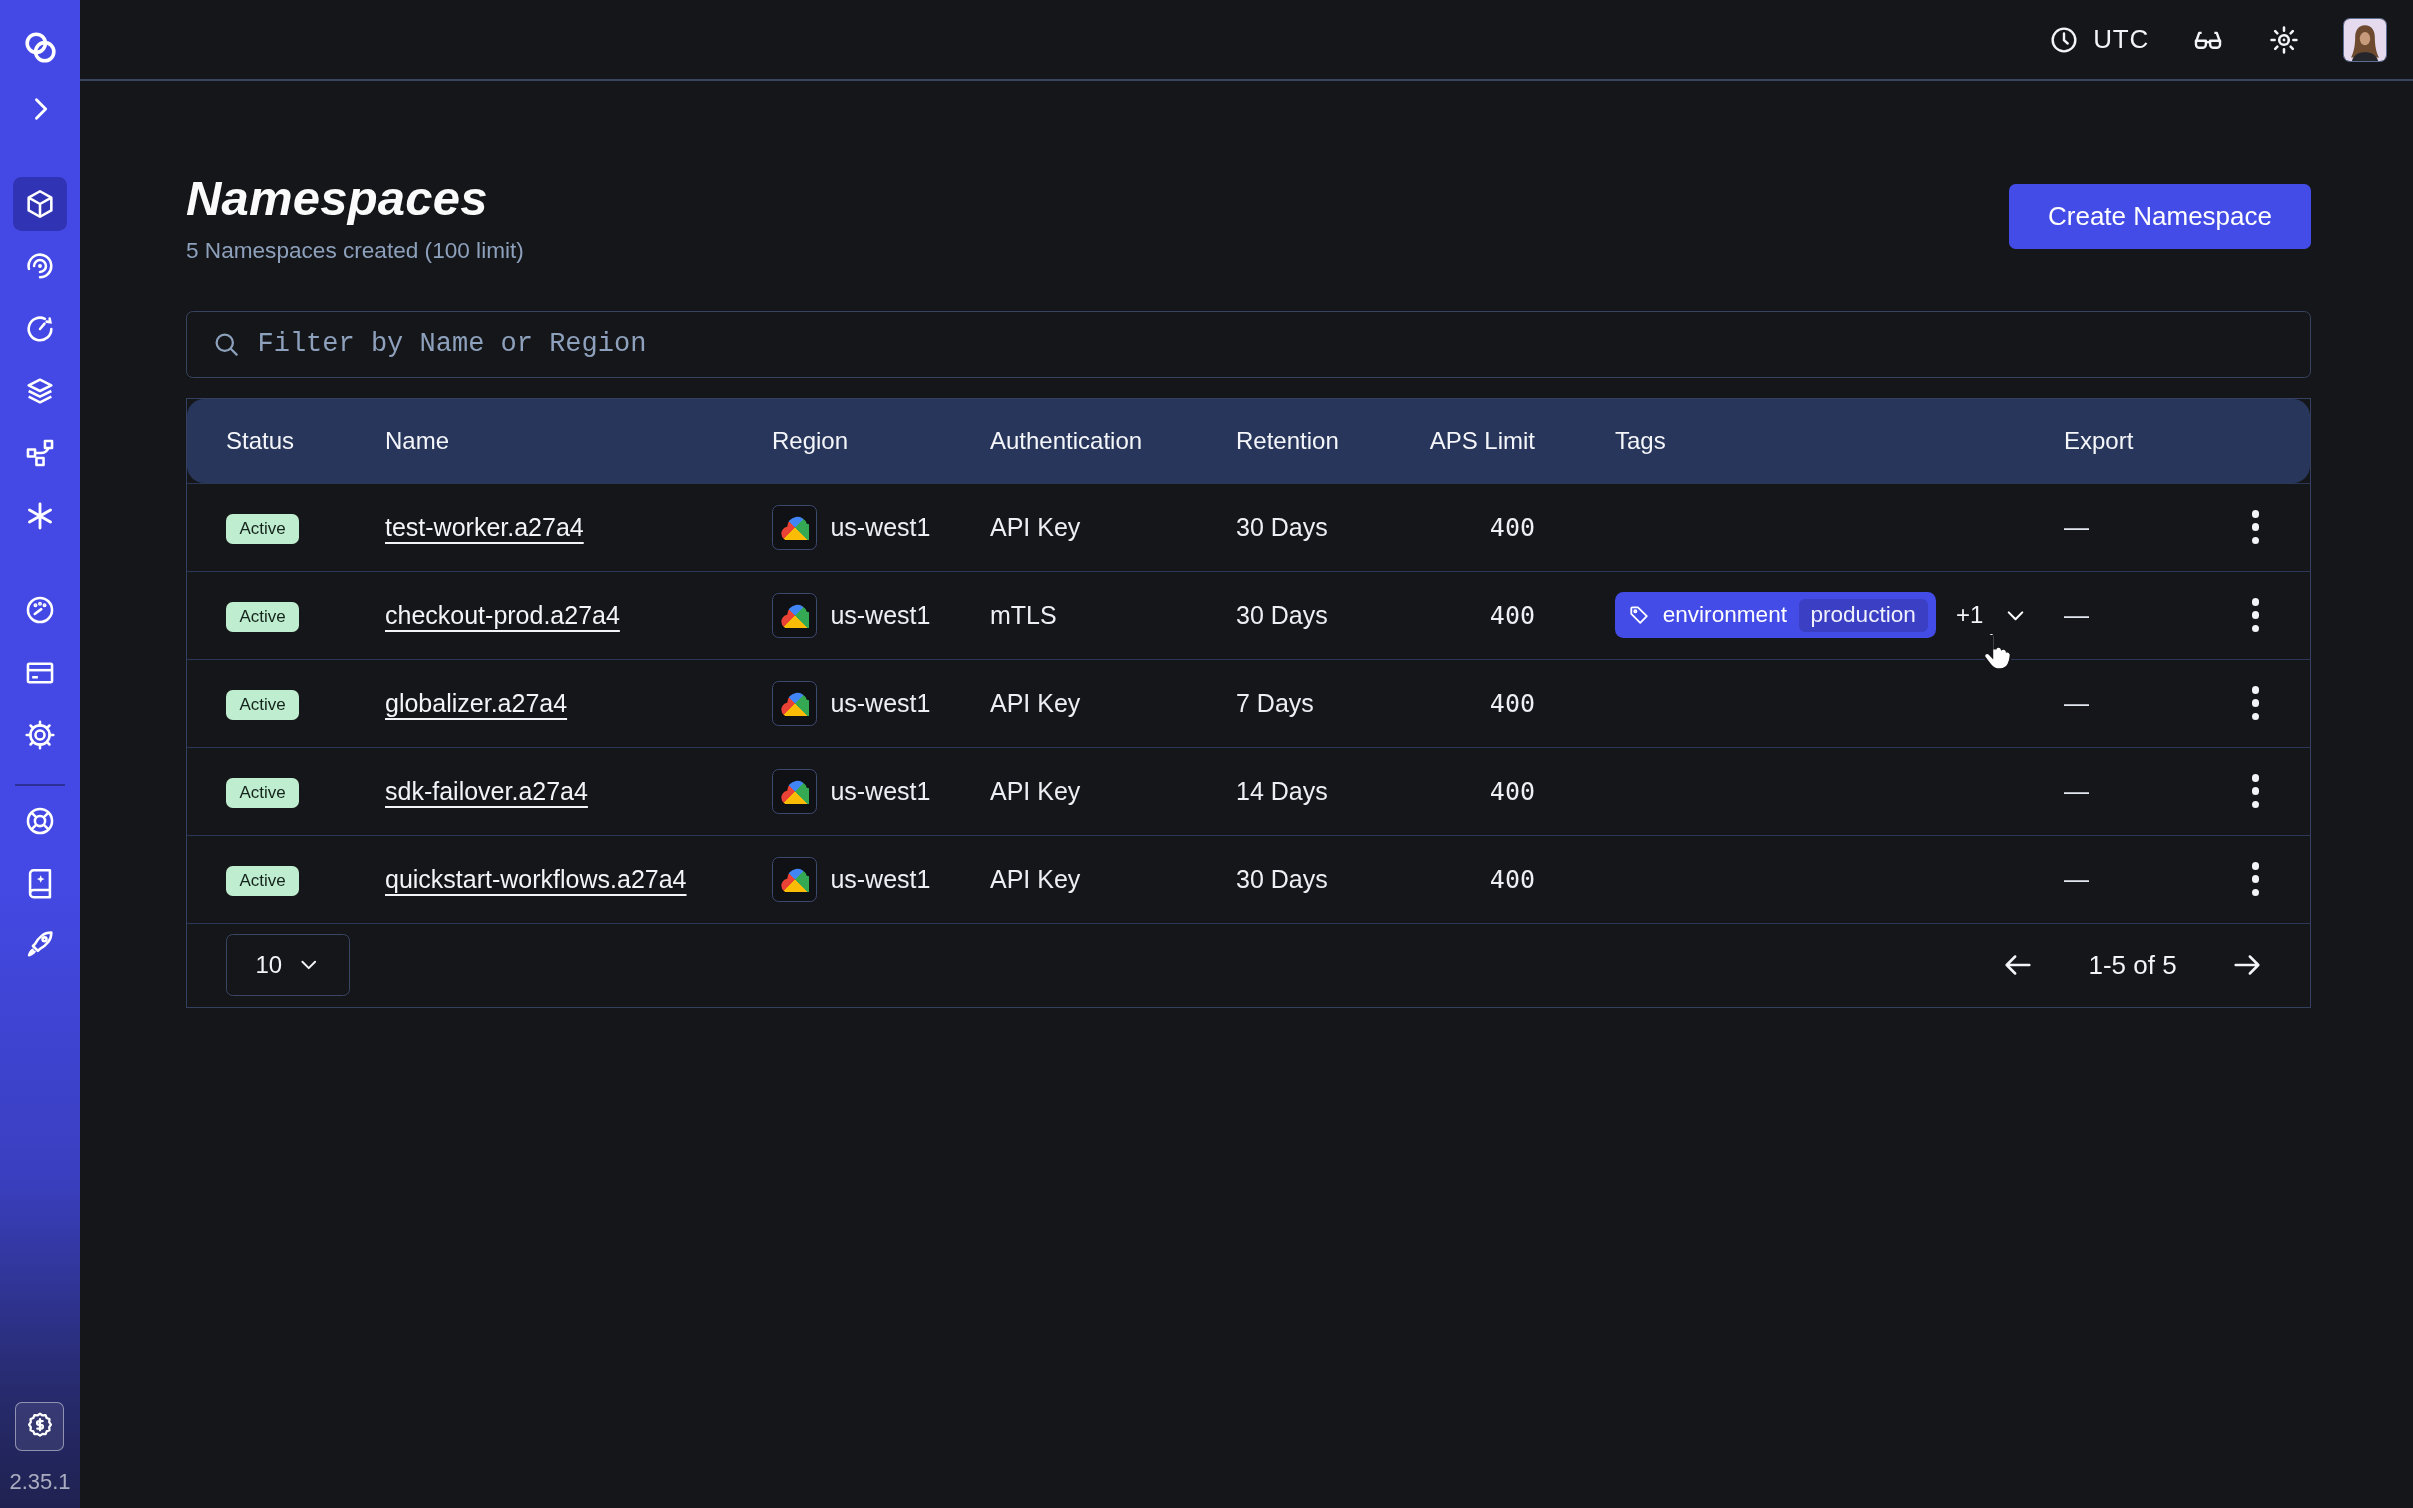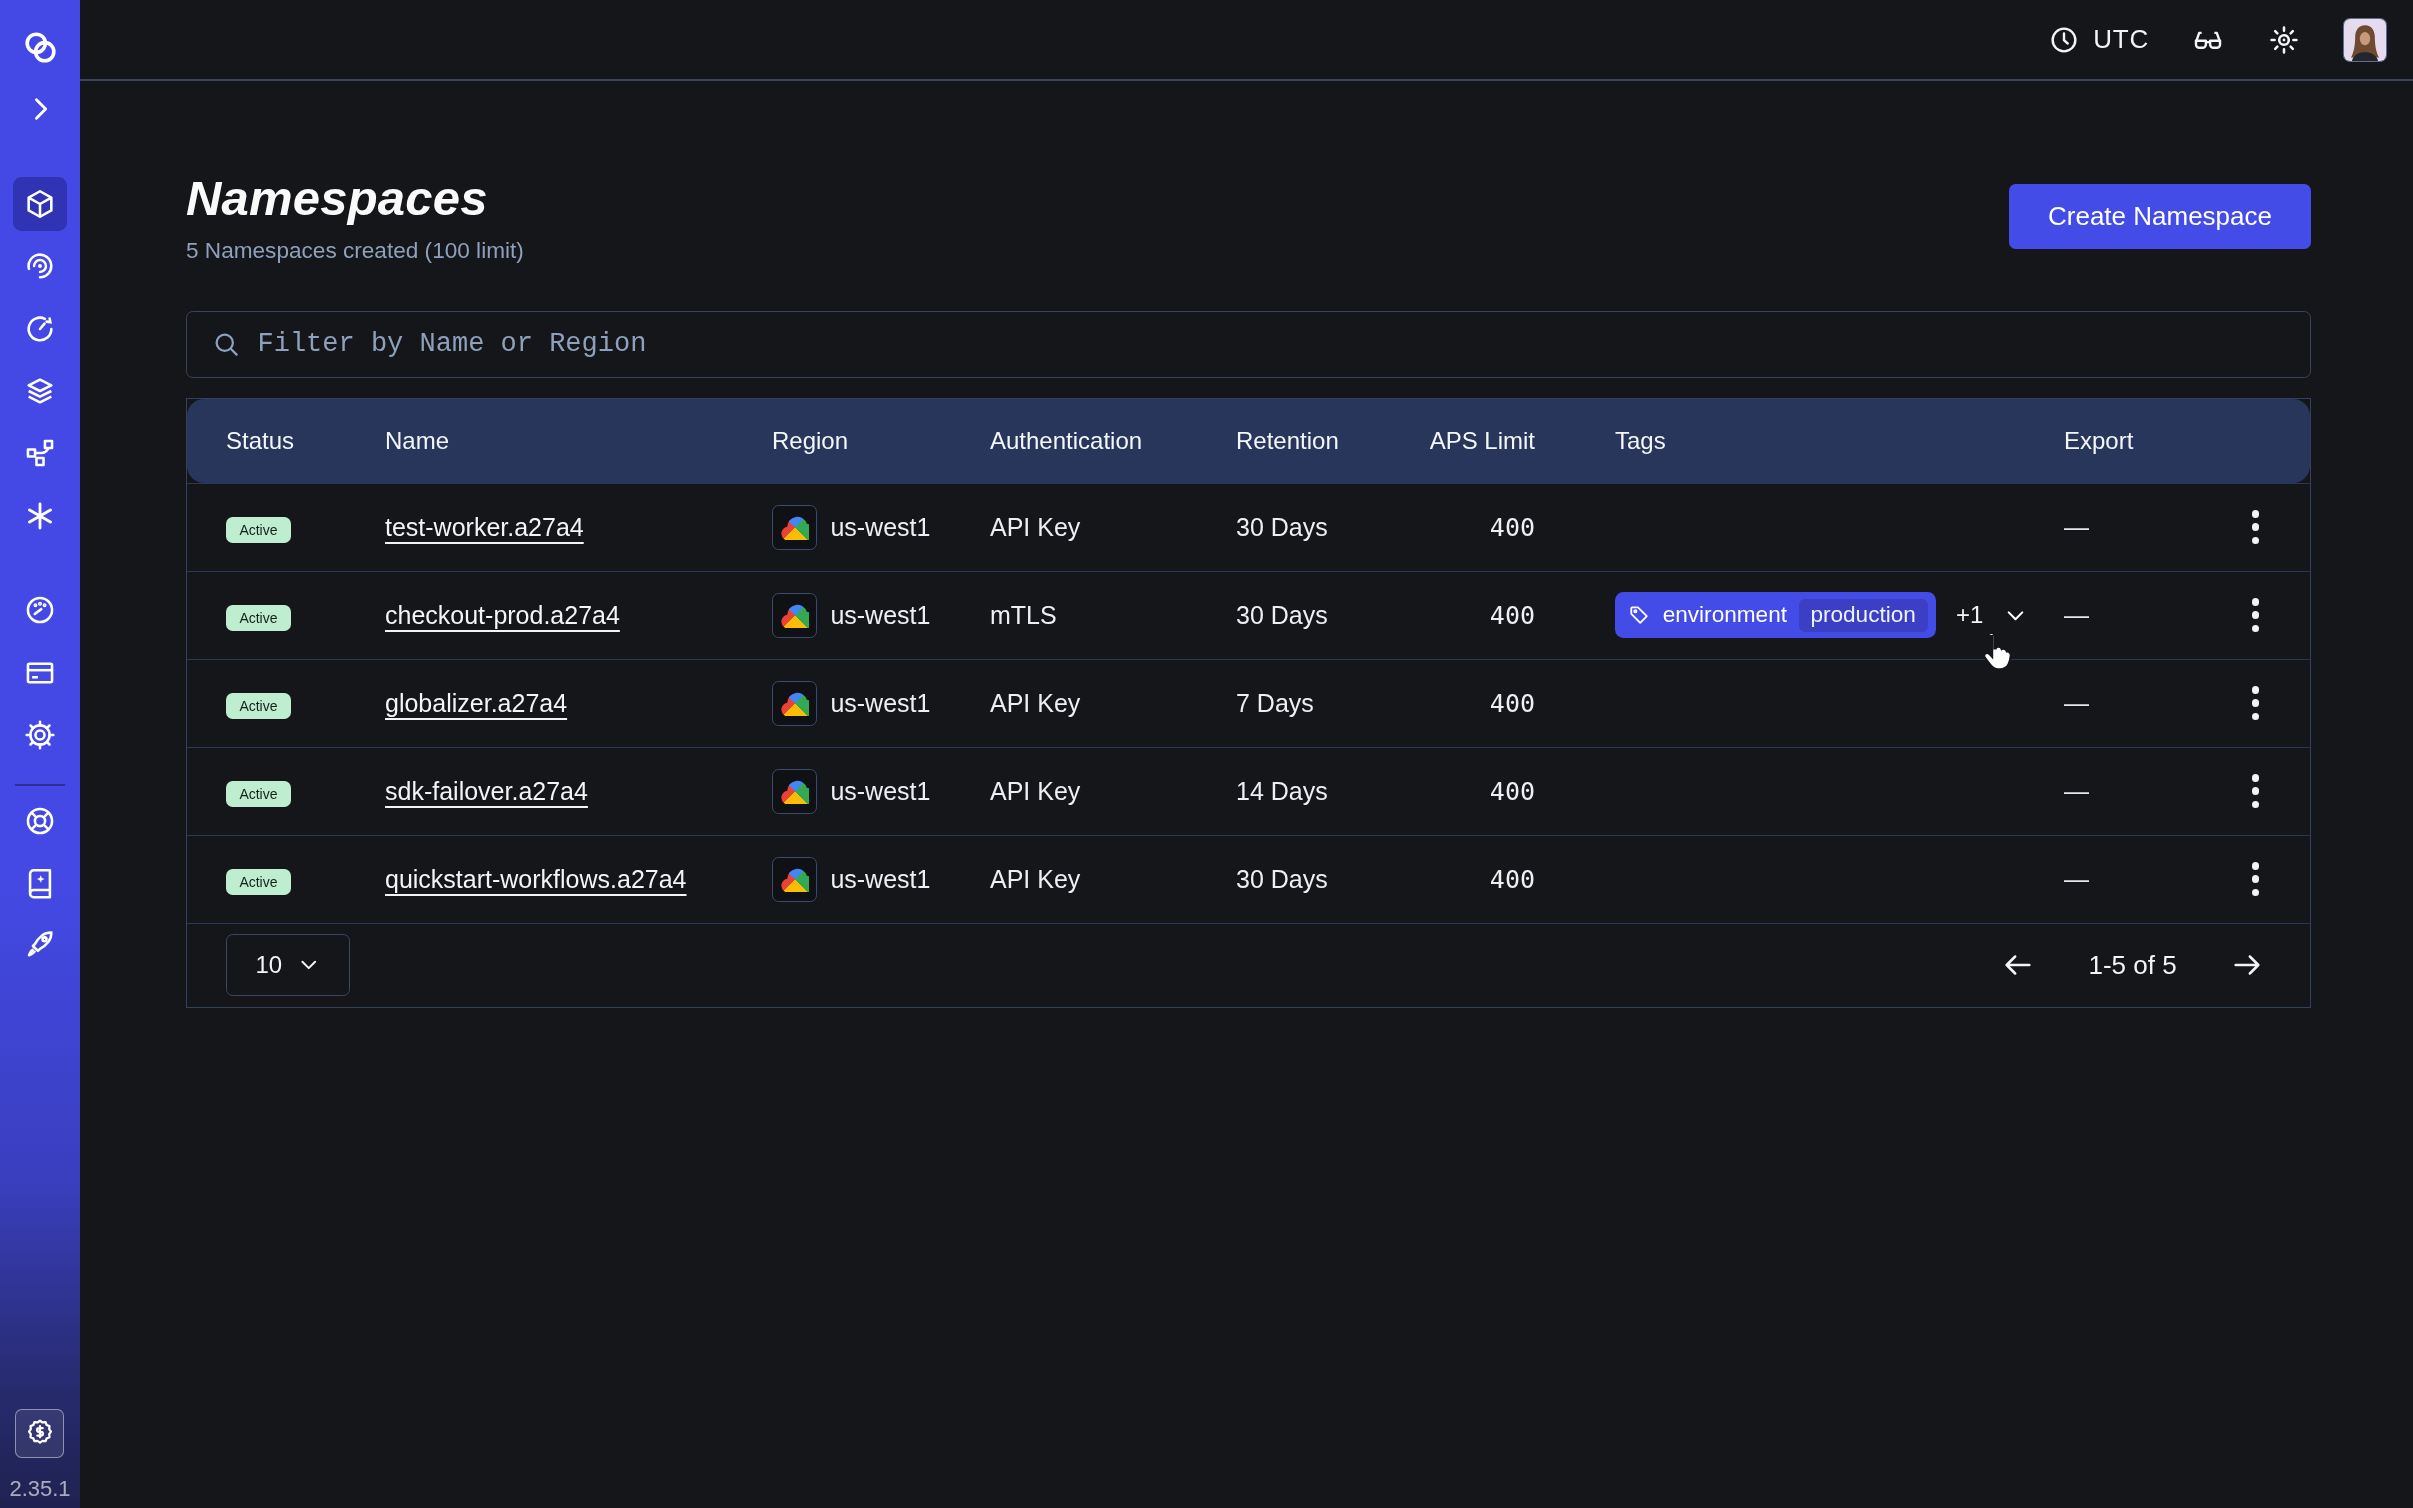--- a/index.html
+++ b/index.html
@@ -23,21 +23,21 @@
     width:54px; height:54px; margin-top:8.4px;
     display:flex; align-items:center; justify-content:center;
     border-radius:8.4px; cursor:pointer; flex:0 0 auto;
   }
   .side-item.active { background:rgba(10,12,90,0.35); }
   .side-item svg { width:34px; height:34px; }
   .side-logo { margin-top:20px; }
   .side-logo svg { width:39px; height:39px; }
   .side-gap-lg { height:32px; flex:0 0 auto; }
   .side-divider { width:50px; height:1.7px; background:rgba(0,0,0,0.35); margin-top:22px; flex:0 0 auto; }
-  .side-bottom { margin-top:auto; display:flex; flex-direction:column; align-items:center; padding-bottom:6px; }
+  .side-bottom { margin-top:auto; display:flex; flex-direction:column; align-items:center; padding-bottom:13px; }
   .side-badge {
     width:49px; height:49px; border:1.7px solid rgba(255,255,255,0.45);
     background:rgba(255,255,255,0.08); border-radius:6.7px;
     display:flex; align-items:center; justify-content:center; cursor:pointer;
   }
   .side-badge svg { width:32px; height:32px; }
   .side-version { margin-top:18.4px; font-size:22px; color:rgba(255,255,255,0.62); }
 
   
   .topbar {
@@ -86,21 +86,21 @@
     align-items:center; padding:0 39px;
   }
   .thead { background:#27365A; height:84px;border-radius:17px; }
   .th { font-size:24px; font-weight:500; color:#F4F6F9; }
   .th.aps, .td.aps { text-align:right; }
   .th.tags, .td.tags { padding-left:80px; }
   .trow { height:88px; border-top:1.7px solid #2B3756; }
   .td { font-size:25px; color:#EDEFF4; }
   .badge {
     display:inline-block; background:#BFEDCF; color:#14231B;
-    font-size:14px; padding:5px 13.4px; border-radius:6.7px;
+    font-size:17px; padding:5px 13.4px; border-radius:6.7px;
   }
   .ns-link {
     color:#F2F4F8; text-decoration:underline; text-underline-offset:5.9px;
     text-decoration-thickness:1.7px; cursor:pointer; font-size:25px;
   }
   .region-cell { display:flex; align-items:center; gap:13.4px; }
   .gcp-box {
     width:45px; height:45px; border:1.7px solid #3C4A6E; border-radius:6.7px;
     display:flex; align-items:center; justify-content:center; background:#101115;
   }

